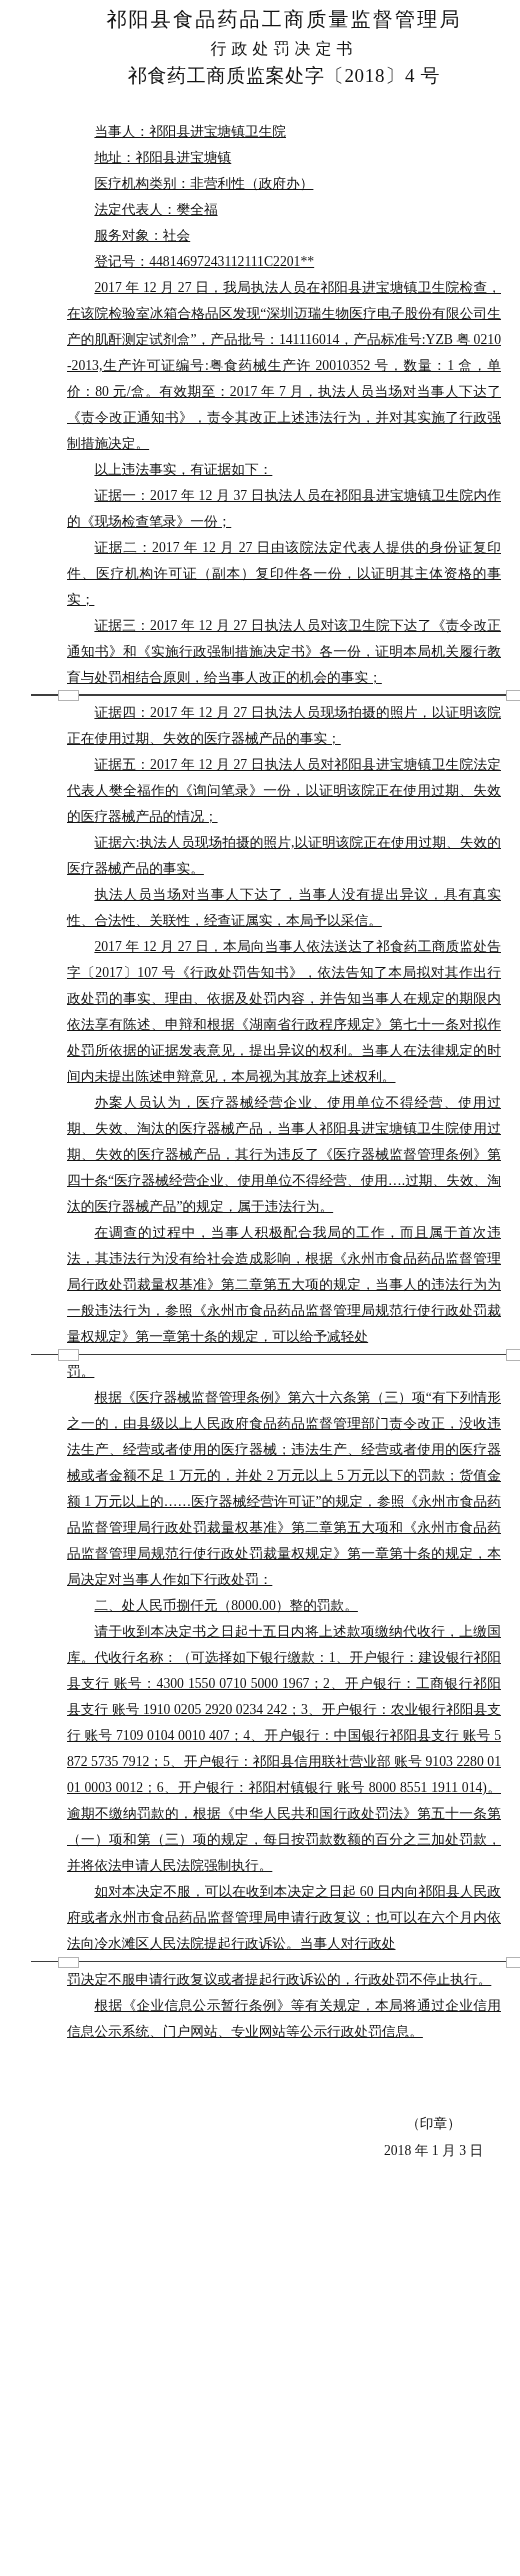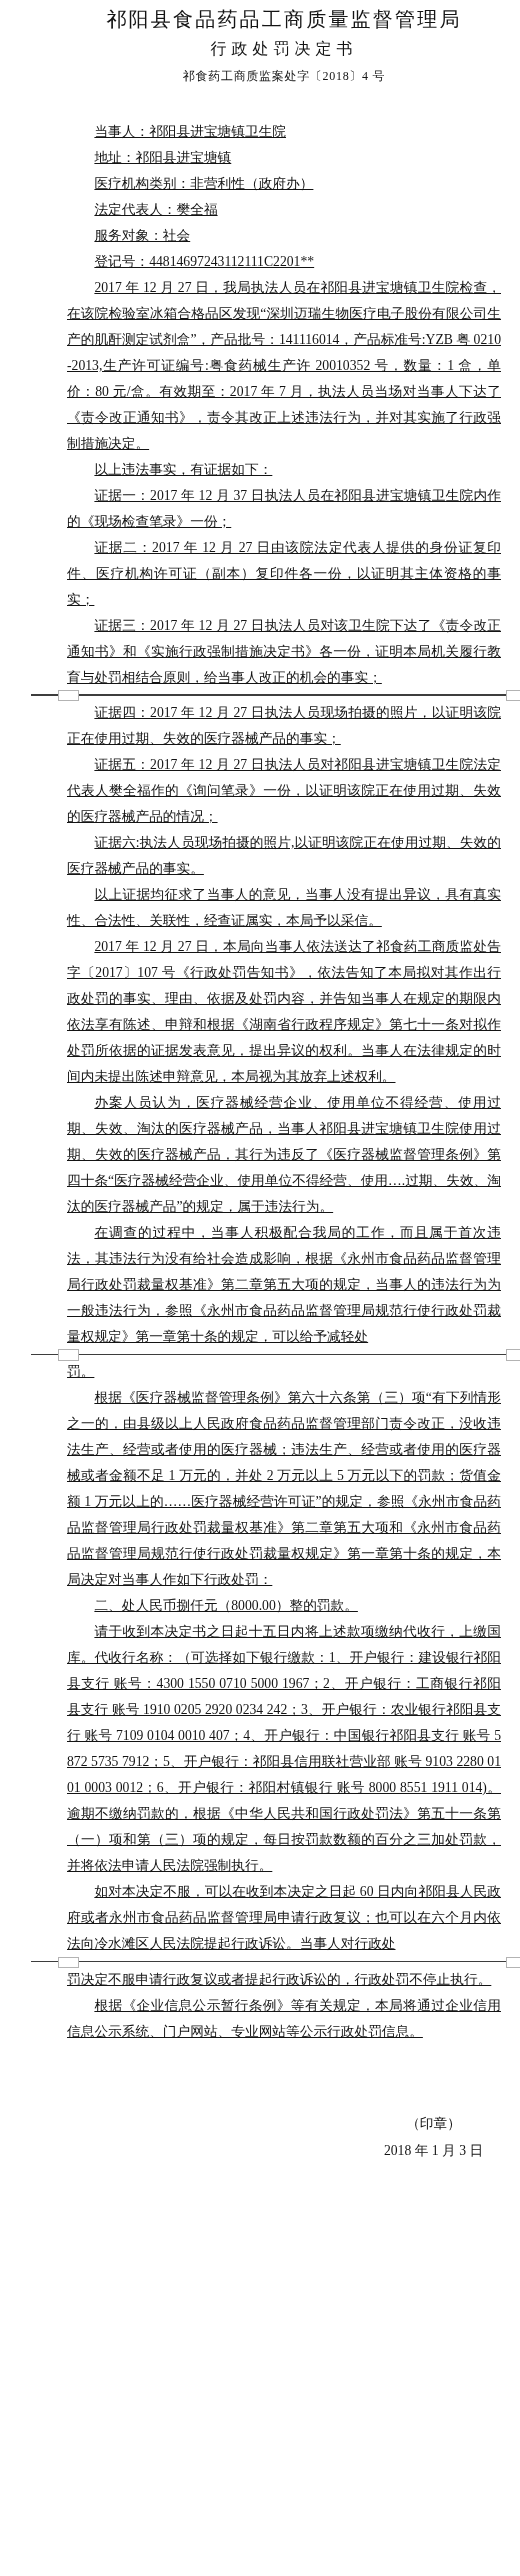--- a/index.html
+++ b/index.html
@@ -27,21 +27,21 @@
     margin-top: 3.6px;
     white-space: nowrap;
   }
   .title2 {
     font-size: 16px;
     line-height: 29px;
     letter-spacing: 5px;
     text-align: center;
   }
   .docnum {
-    font-size: 12px;
+    font-size: 19px;
     line-height: 26px;
     text-align: center;
     letter-spacing: 0.7px;
   }
   .topgap { height: 30px; }
   .para {
     margin: 0;
     font-size: 13.7px;
     line-height: 26px;
     text-align: justify;
@@ -112,21 +112,21 @@
         <p class="para">证据二：2017 年 12 月 27 日由该院法定代表人提供的身份证复印件、医疗机构许可证（副本）复印件各一份，以证明其主体资格的事实；</p>
         <p class="para">证据三：2017 年 12 月 27 日执法人员对该卫生院下达了《责令改正通知书》和《实施行政强制措施决定书》各一份，证明本局机关履行教育与处罚相结合原则，给当事人改正的机会的事实；</p>
         <div class="pagebreak">
           <div class="pb-line"></div>
           <div class="pb-mark left"></div>
           <div class="pb-mark right"></div>
         </div>
         <p class="para">证据四：2017 年 12 月 27 日执法人员现场拍摄的照片，以证明该院正在使用过期、失效的医疗器械产品的事实；</p>
         <p class="para">证据五：2017 年 12 月 27 日执法人员对祁阳县进宝塘镇卫生院法定代表人樊全福作的《询问笔录》一份，以证明该院正在使用过期、失效的医疗器械产品的情况；</p>
         <p class="para">证据六:执法人员现场拍摄的照片,以证明该院正在使用过期、失效的医疗器械产品的事实。</p>
-        <p class="para">以上证据均征求了当事人的意见，当事人没有提出异议，具有真实性、合法性、关联性，经查证属实，本局予以采信。</p>
+        <p class="para">执法人员当场对当事人下达了，当事人没有提出异议，具有真实性、合法性、关联性，经查证属实，本局予以采信。</p>
         <p class="para">2017 年 12 月 27 日，本局向当事人依法送达了祁食药工商质监处告字〔2017〕107 号《行政处罚告知书》，依法告知了本局拟对其作出行政处罚的事实、理由、依据及处罚内容，并告知当事人在规定的期限内依法享有陈述、申辩和根据《湖南省行政程序规定》第七十一条对拟作处罚所依据的证据发表意见，提出异议的权利。当事人在法律规定的时间内未提出陈述申辩意见，本局视为其放弃上述权利。</p>
         <p class="para">办案人员认为，医疗器械经营企业、使用单位不得经营、使用过期、失效、淘汰的医疗器械产品，当事人祁阳县进宝塘镇卫生院使用过期、失效的医疗器械产品，其行为违反了《医疗器械监督管理条例》第四十条“医疗器械经营企业、使用单位不得经营、使用….过期、失效、淘汰的医疗器械产品”的规定，属于违法行为。</p>
         <p class="para">在调查的过程中，当事人积极配合我局的工作，而且属于首次违法，其违法行为没有给社会造成影响，根据《永州市食品药品监督管理局行政处罚裁量权基准》第二章第五大项的规定，当事人的违法行为为一般违法行为，参照《永州市食品药品监督管理局规范行使行政处罚裁量权规定》第一章第十条的规定，可以给予减轻处</p>
         <div class="pagebreak">
           <div class="pb-line"></div>
           <div class="pb-mark left"></div>
           <div class="pb-mark right"></div>
         </div>
         <p class="para cont">罚。</p>
         <p class="para">根据《医疗器械监督管理条例》第六十六条第（三）项“有下列情形之一的，由县级以上人民政府食品药品监督管理部门责令改正，没收违法生产、经营或者使用的医疗器械；违法生产、经营或者使用的医疗器械或者金额不足 1 万元的，并处 2 万元以上 5 万元以下的罚款；货值金额 1 万元以上的……医疗器械经营许可证”的规定，参照《永州市食品药品监督管理局行政处罚裁量权基准》第二章第五大项和《永州市食品药品监督管理局规范行使行政处罚裁量权规定》第一章第十条的规定，本局决定对当事人作如下行政处罚：</p>

